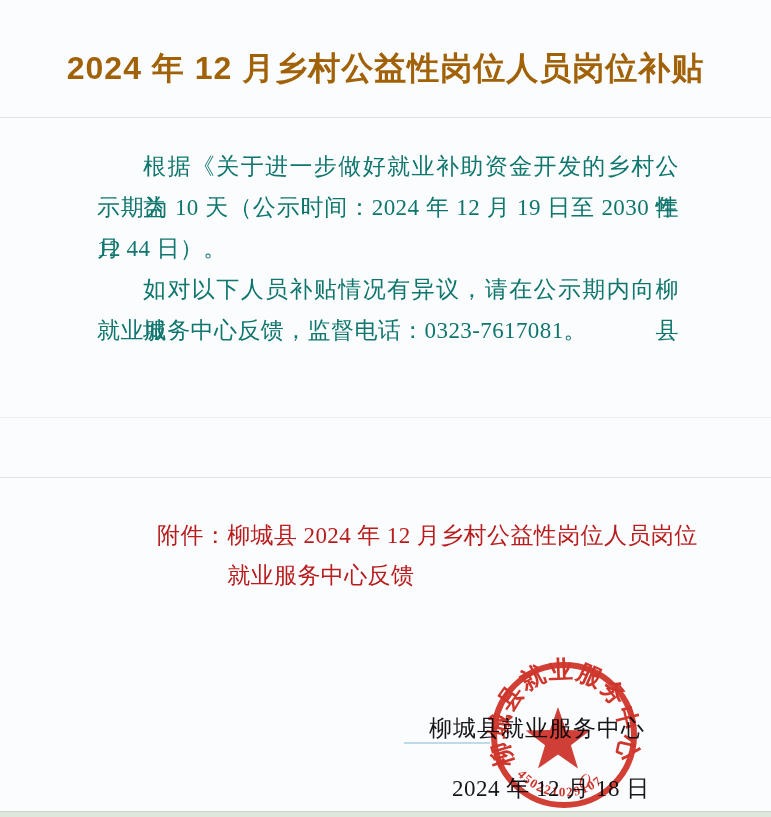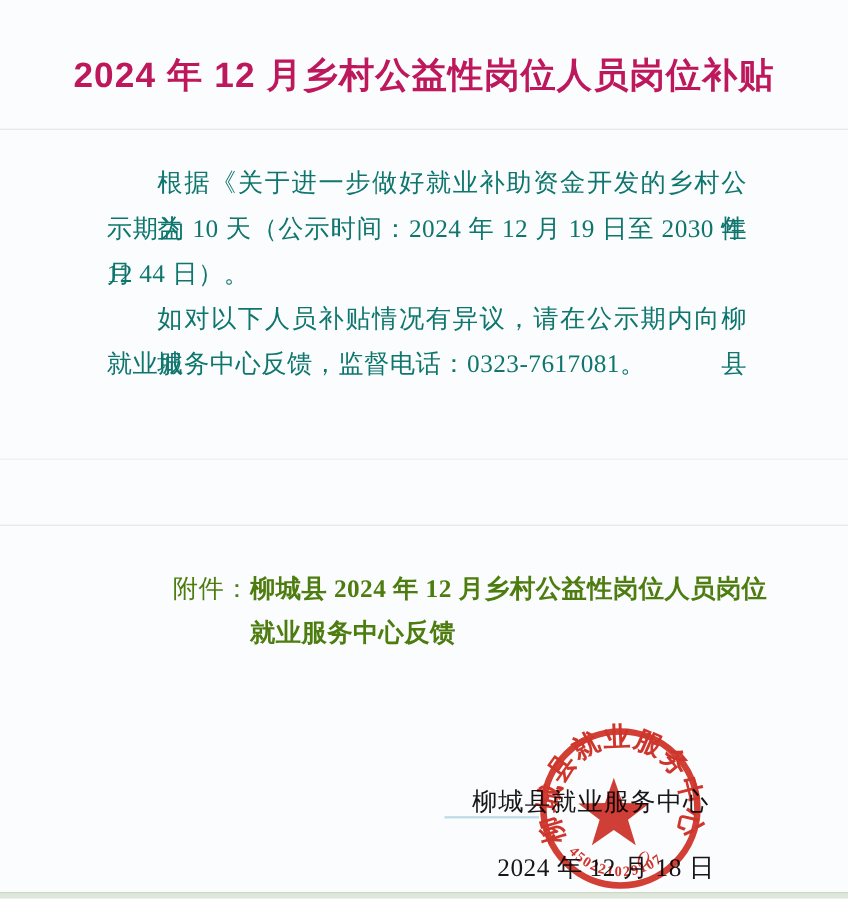--- a/index.html
+++ b/index.html
@@ -16,30 +16,30 @@
   .scanline.l2{top:477px;}
   .scanline.l3{top:417px;background:rgba(185,195,208,.22);}
   
   .blue-line{position:absolute;left:404px;top:742px;width:86px;height:2px;background:#aed2e0;opacity:.8;}
   
   .bottom-strip{position:absolute;left:0;bottom:0;width:771px;height:5px;background:#dfe6da;border-top:1px solid #ccd6c8;}
 
   .title{
     position:absolute;top:47px;left:0;width:771px;text-align:center;
     font-family:"Liberation Sans","DejaVu Sans",sans-serif;
-    font-weight:bold;font-size:32px;line-height:43px;letter-spacing:1px;color:#be185d;
+    font-weight:bold;font-size:32px;line-height:43px;letter-spacing:1px;color:#a16207;
   }
   .body-block{position:absolute;top:146px;left:97px;width:582px;font-size:23px;color:#0f766e;}
   .tline{height:41px;line-height:41px;letter-spacing:.4px;}
   .tline.indent{padding-left:46px;}
   .tline.j{text-align:justify;text-align-last:justify;text-justify:inter-character;}
 
-  .attachment{position:absolute;top:516px;left:157px;font-size:23px;line-height:40px;display:flex;color:#4d7c0f;}
+  .attachment{position:absolute;top:516px;left:157px;font-size:23px;line-height:40px;display:flex;color:#b91c1c;}
   .attachment .label{white-space:nowrap;letter-spacing:.4px;}
-  .attachment .content div{letter-spacing:.4px;white-space:nowrap;font-weight:bold;}
+  .attachment .content div{letter-spacing:.4px;white-space:nowrap;}
 
   .signature{position:absolute;top:715px;left:429px;font-size:23px;line-height:28px;letter-spacing:1px;color:#17171a;white-space:nowrap;}
   .sign-date{position:absolute;top:775px;left:452px;font-size:23px;line-height:28px;letter-spacing:.5px;color:#17171a;white-space:nowrap;}
 
   .seal{
     position:absolute;left:486px;top:657px;width:158px;height:158px;
     mix-blend-mode:multiply;opacity:.92;
   }
   .seal text{font-family:"Liberation Serif","DejaVu Serif",serif;}
 </style>

